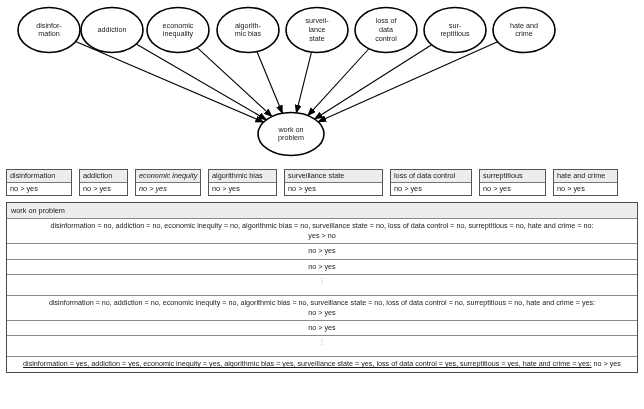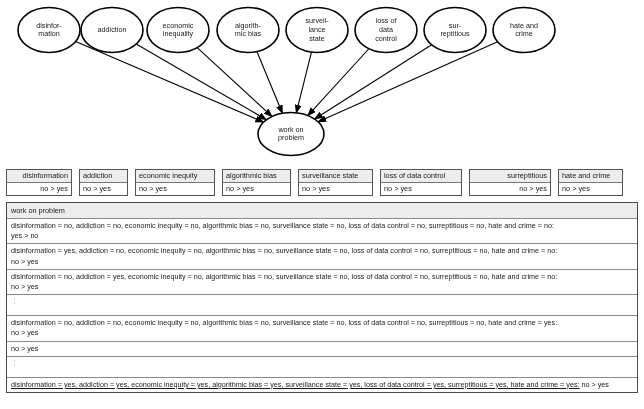--- a/index.html
+++ b/index.html
@@ -95,20 +95,21 @@
     padding: 2px 4px;
     color: #1a1a1a;
   }
   .cpt-row {
     border-bottom: 1px solid #8a8a8a;
     font-size: 7.2px;
     line-height: 10.2px;
     padding: 2px 4px 2px 4px;
     color: #1a1a1a;
     box-sizing: border-box;
+    text-align: center;
   }
   .cpt-row:last-child {
     border-bottom: none;
   }
   .cpt-row .cond {
     display: block;
   }
   .cpt-row .dist {
     display: block;
   }
@@ -188,67 +189,65 @@
         </g>
         <g>
           <ellipse cx="280" cy="134" rx="33" ry="21.5" class="node-ellipse"></ellipse>
           <text x="280" class="node-label"><tspan x="280" y="129.7">work on</tspan><tspan x="280" y="138.29999999999998">problem</tspan></text>
         </g>
       </g>
   </svg>
 </div>
 
 <div id="var-boxes">
-    <div class="var-box" style="width: 66px; text-align: right;">
+    <div class="var-box" style="width: 66px;">
       <div class="vb-title">disinformation</div>
       <div class="vb-value">no &gt; yes</div>
     </div>
     <div class="var-box" style="width: 49px;">
       <div class="vb-title">addiction</div>
       <div class="vb-value">no &gt; yes</div>
     </div>
-    <div class="var-box" style="width: 80px;">
+    <div class="var-box" style="width: 66px; font-style: italic;">
       <div class="vb-title">economic inequity</div>
       <div class="vb-value">no &gt; yes</div>
     </div>
     <div class="var-box" style="width: 69px;">
       <div class="vb-title">algorithmic bias</div>
       <div class="vb-value">no &gt; yes</div>
     </div>
-    <div class="var-box" style="width: 75px;">
+    <div class="var-box" style="width: 99px;">
       <div class="vb-title">surveillance state</div>
       <div class="vb-value">no &gt; yes</div>
     </div>
     <div class="var-box" style="width: 82px;">
       <div class="vb-title">loss of data control</div>
       <div class="vb-value">no &gt; yes</div>
     </div>
-    <div class="var-box" style="width: 82px; text-align: right;">
+    <div class="var-box" style="width: 67px;">
       <div class="vb-title">surreptitious</div>
       <div class="vb-value">no &gt; yes</div>
     </div>
     <div class="var-box" style="width: 65px;">
       <div class="vb-title">hate and crime</div>
       <div class="vb-value">no &gt; yes</div>
     </div>
   </div>
 
 <div id="cpt-table">
   <div class="cpt-header">work on problem</div>
   <div id="cpt-rows">
       <div class="cpt-row">
         <span class="cond">disinformation = no, addiction = no, economic inequity = no, algorithmic bias = no, surveillance state = no, loss of data control = no, surreptitious = no, hate and crime = no:</span>
         <span class="dist">yes &gt; no</span>
       </div>
       <div class="cpt-row">
-        <span class="cond">disinformation = yes, addiction = no, economic inequity = no, algorithmic bias = no, surveillance state = no, loss of data control = no, surreptitious = no, hate and crime = no:</span>
-        <span class="dist">no &gt; yes</span>
-      </div>
-      <div class="cpt-row">
-        <span class="cond">disinformation = no, addiction = yes, economic inequity = no, algorithmic bias = no, surveillance state = no, loss of data control = no, surreptitious = no, hate and crime = no:</span>
+        <span class="dist">no &gt; yes</span>
+      </div>
+      <div class="cpt-row">
         <span class="dist">no &gt; yes</span>
       </div>
       <div class="cpt-row ellipsis"><span class="vdots">⋮</span></div>
       <div class="cpt-row">
         <span class="cond">disinformation = no, addiction = no, economic inequity = no, algorithmic bias = no, surveillance state = no, loss of data control = no, surreptitious = no, hate and crime = yes:</span>
         <span class="dist">no &gt; yes</span>
       </div>
       <div class="cpt-row">
         <span class="dist">no &gt; yes</span>
       </div>

